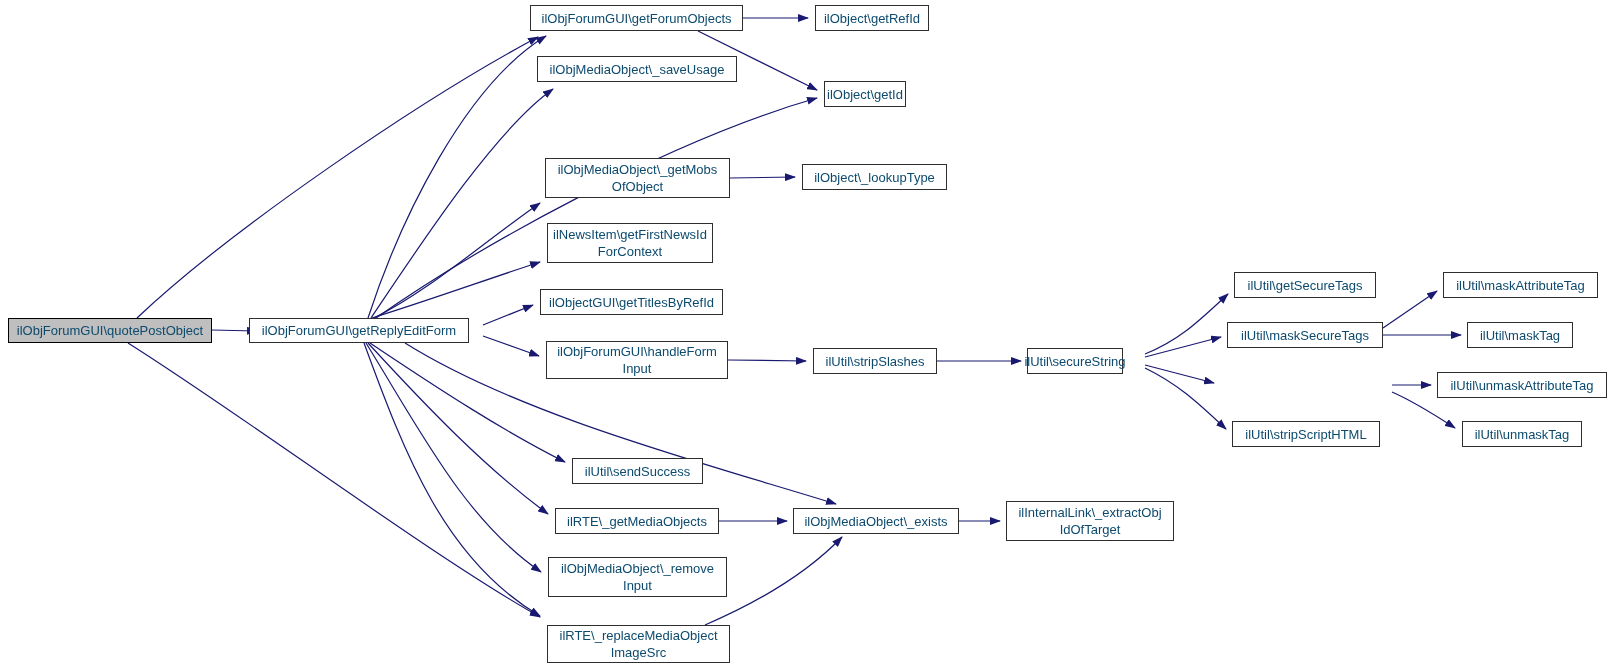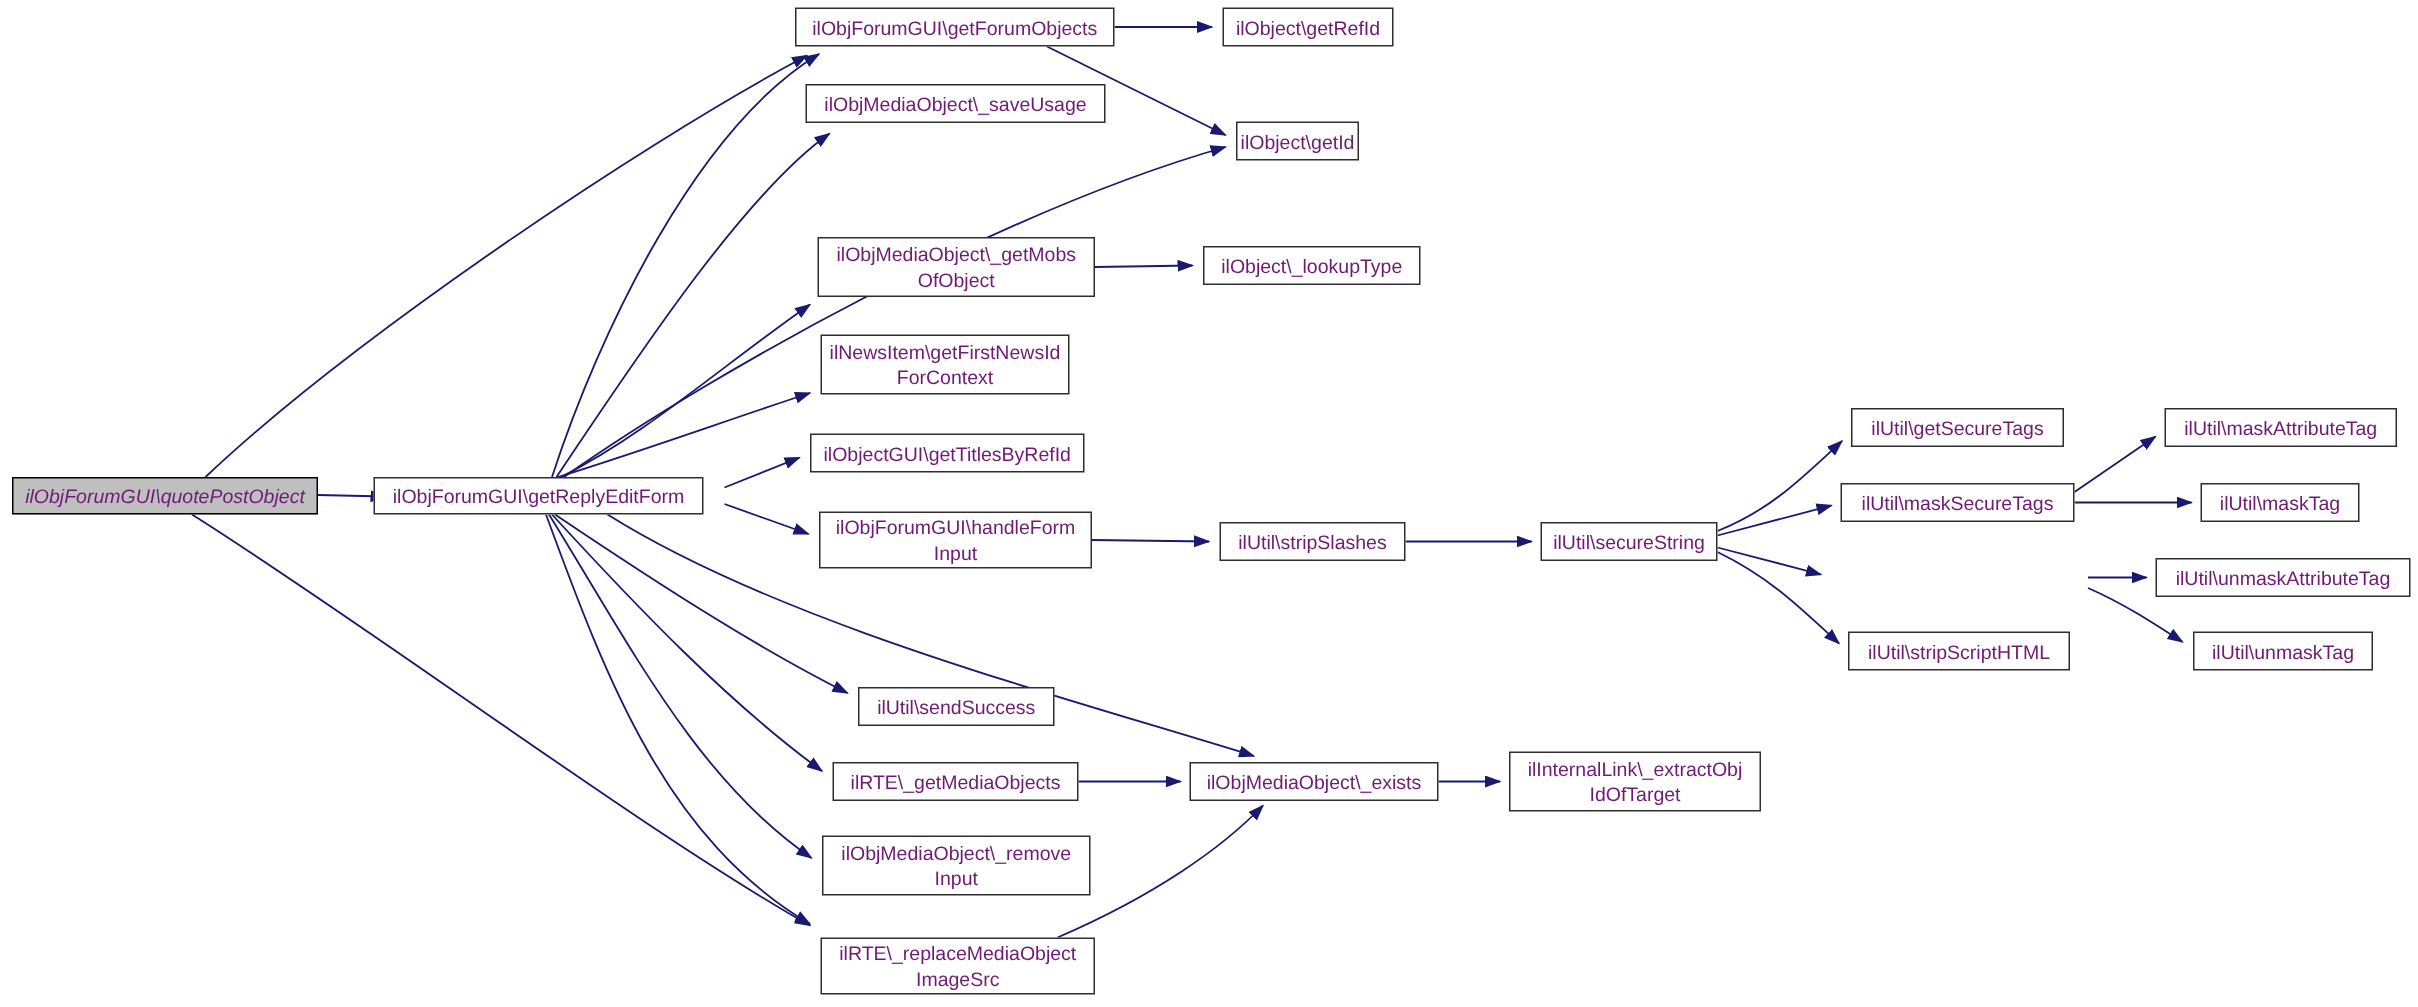--- a/index.html
+++ b/index.html
@@ -10,28 +10,28 @@
     font-family:"Liberation Sans","DejaVu Sans",sans-serif;
     overflow:hidden;
   }
   #edge-layer{position:absolute;left:0;top:0;width:1612px;height:671px;}
   .edge{fill:none;stroke:var(--edge-color,#191970);stroke-width:1.2px;}
   .node{
     position:absolute;
     box-sizing:border-box;
     background:#ffffff;
     border:1px solid #2e2e2e;
-    color:#701a75;
+    color:#0c4a6e;
     font-size:13px;line-height:17px;
     display:flex;align-items:center;justify-content:center;
     text-align:center;white-space:pre-line;
     cursor:pointer;
     z-index:2;
   }
-  .node.root{background:#bfbfbf;border:1.5px solid #000000;cursor:default;font-style:italic;}
+  .node.root{background:#bfbfbf;border:1.5px solid #000000;cursor:default;}
 </style>
 </head>
 <body>
 
 <div id="canvas">
 
   <svg id="edge-layer" width="1612" height="671" viewBox="0 0 1612 671">
     <defs>
       <marker id="arrow" markerUnits="userSpaceOnUse" markerWidth="11" markerHeight="8" refX="10" refY="4" orient="auto">
         <path d="M0,0 L11,4 L0,8 z" fill="#191970"></path>
@@ -92,21 +92,21 @@
   <div class="node" style="left:547px;top:223px;width:166px;height:40px">ilNewsItem\getFirstNewsId
 ForContext</div>
 
   <div class="node" style="left:540px;top:289px;width:183px;height:26px">ilObjectGUI\getTitlesByRefId</div>
 
   <div class="node" style="left:546px;top:341px;width:182px;height:38px">ilObjForumGUI\handleForm
 Input</div>
 
   <div class="node" style="left:813px;top:348px;width:124px;height:26px">ilUtil\stripSlashes</div>
 
-  <div class="node" style="left:1027px;top:348px;width:118px;height:26px">ilUtil\secureString</div>
+  <div class="node" style="left:1027px;top:348px;width:96px;height:26px">ilUtil\secureString</div>
 
   <div class="node" style="left:1234px;top:272px;width:142px;height:26px">ilUtil\getSecureTags</div>
 
   <div class="node" style="left:1227px;top:322px;width:156px;height:26px">ilUtil\maskSecureTags</div>
 
 
   <div class="node" style="left:1232px;top:421px;width:148px;height:26px">ilUtil\stripScriptHTML</div>
 
   <div class="node" style="left:1443px;top:272px;width:155px;height:26px">ilUtil\maskAttributeTag</div>
 

